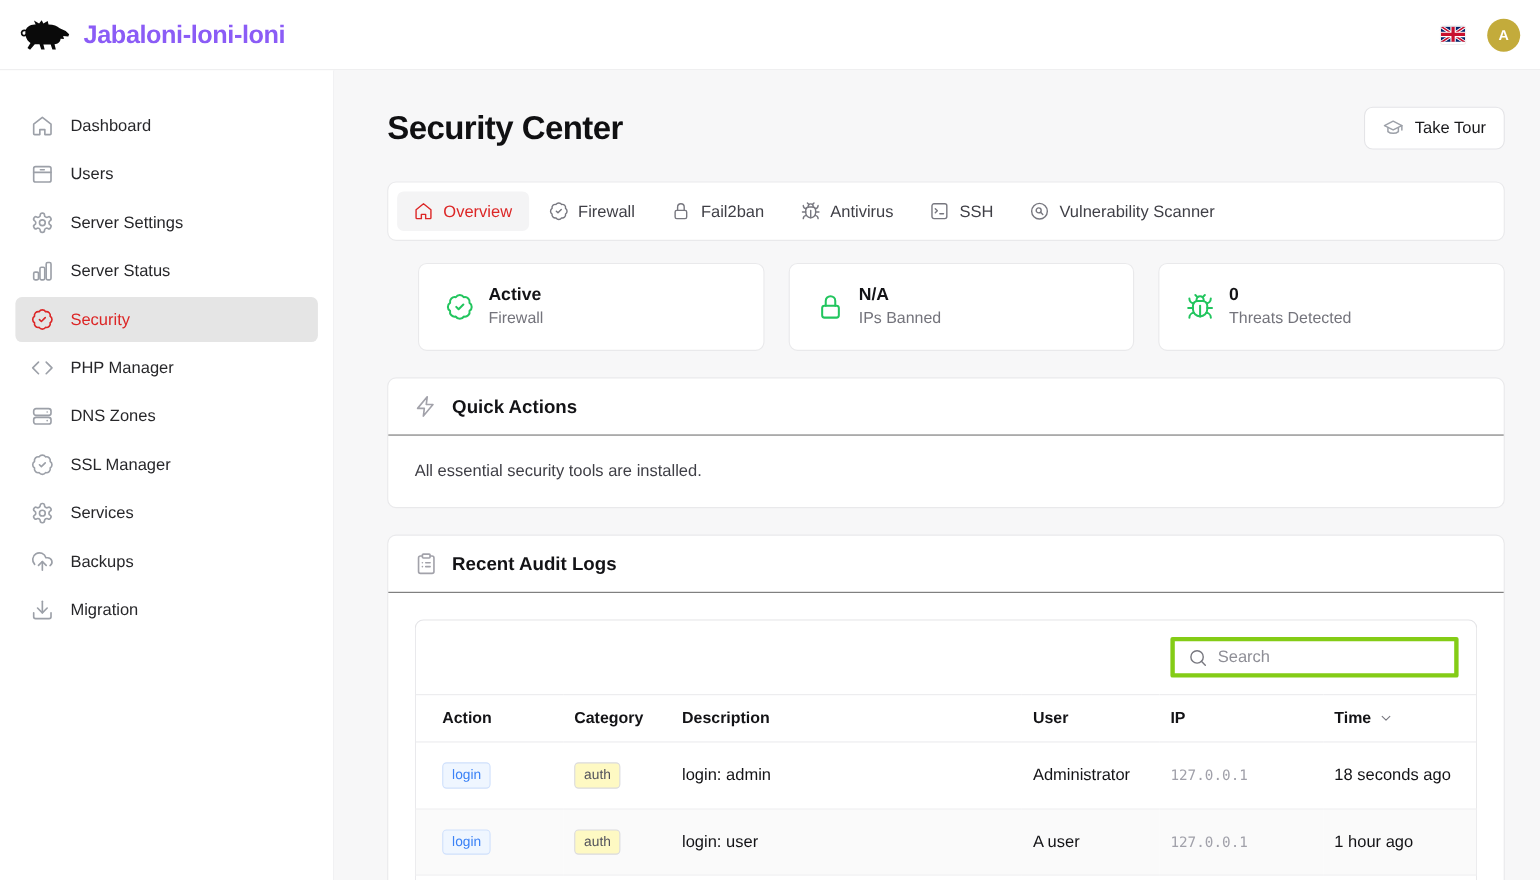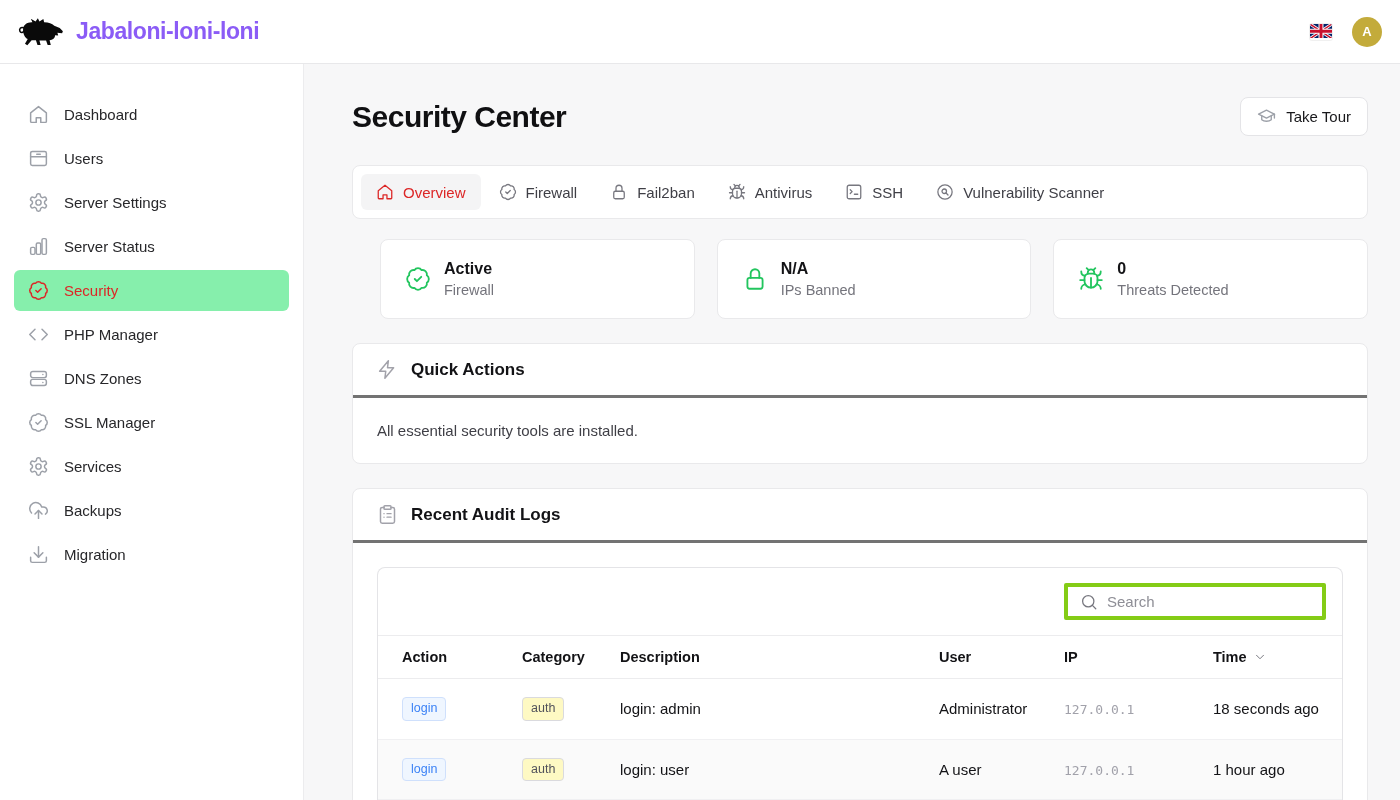--- a/index.html
+++ b/index.html
@@ -19,21 +19,21 @@
   .flag-btn { width:22px; height:16px; border-radius:2px; overflow:hidden; cursor:pointer; box-shadow:0 0 0 1px rgba(0,0,0,0.06); }
   .avatar { width:30px; height:30px; border-radius:50%; background:#c3ab3b; color:#fff; font-weight:700;
             font-size:13px; display:flex; align-items:center; justify-content:center; cursor:pointer; }
 
   
   .layout { display:flex; height:736px; }
   .sidebar { width:304px; flex-shrink:0; background:#fff; border-right:1px solid #ececee; padding:30px 14px 0; }
   .nav-item { display:flex; align-items:center; gap:15px; padding:10px 14px; border-radius:6px;
               font-size:15px; color:#27272a; cursor:pointer; margin-bottom:3px; }
   .nav-item .icon { width:21px; height:21px; color:#9ca0a8; }
-  .nav-item.active { background:#86efac; color:#dc2626; }
+  .nav-item.active { background:#e5e5e5; color:#dc2626; }
   .nav-item.active .icon { color:#dc2626; }
 
   .main { flex:1; background:#f7f7f8; padding:33px 32px 0 48px; overflow:hidden; }
 
   
   .page-head { display:flex; justify-content:space-between; align-items:center; margin-bottom:29px; }
   .page-title { font-size:30px; font-weight:700; letter-spacing:-0.5px; color:#101012; }
   .tour-btn { display:flex; align-items:center; gap:10px; background:#fff; border:1px solid #e4e4e7;
               border-radius:8px; padding:9px 16px; font-size:15px; color:#18181b; cursor:pointer; }
   .tour-btn .icon { width:19px; height:19px; color:#9ca0a8; }
@@ -50,21 +50,21 @@
 
   
   .stats { display:grid; grid-template-columns:1fr 1fr 1fr; gap:22px; margin-bottom:24px;padding-left:28px; }
   .stat-card { padding:20px 24px; display:flex; align-items:center; gap:13px; }
   .stat-card .icon { width:26px; height:26px; color:#22c55e; }
   .stat-value { font-size:16px; font-weight:700; color:#131316; }
   .stat-label { font-size:14.5px; color:#74747c; margin-top:4px; }
 
   
   .section-card { margin-bottom:24px; }
-  .section-head { display:flex; align-items:center; gap:13px; padding:15px 24px; border-bottom:3px solid #737373; }
+  .section-head { display:flex; align-items:center; gap:13px; padding:15px 24px; border-bottom:1px solid #737373; }
   .section-head .icon { width:21px; height:21px; color:#a2a2aa; }
   .section-title { font-size:17px; font-weight:700; color:#131316; }
   .qa-body { padding:24px; font-size:15px; color:#3f3f46; }
   .audit-body { padding:24px 24px 0; }
 
   
   .table-wrap { border:1px solid #e4e4e7; border-bottom:none; border-radius:8px 8px 0 0; background:#fff; }
   .table-toolbar { display:flex; justify-content:flex-end; padding:15px 16px; }
   .search-box { display:flex; align-items:center; gap:9px; width:262px; height:37px;
                 border:4px solid #84cc16; border-radius:2px; padding:0 12px; background:#fff; }

